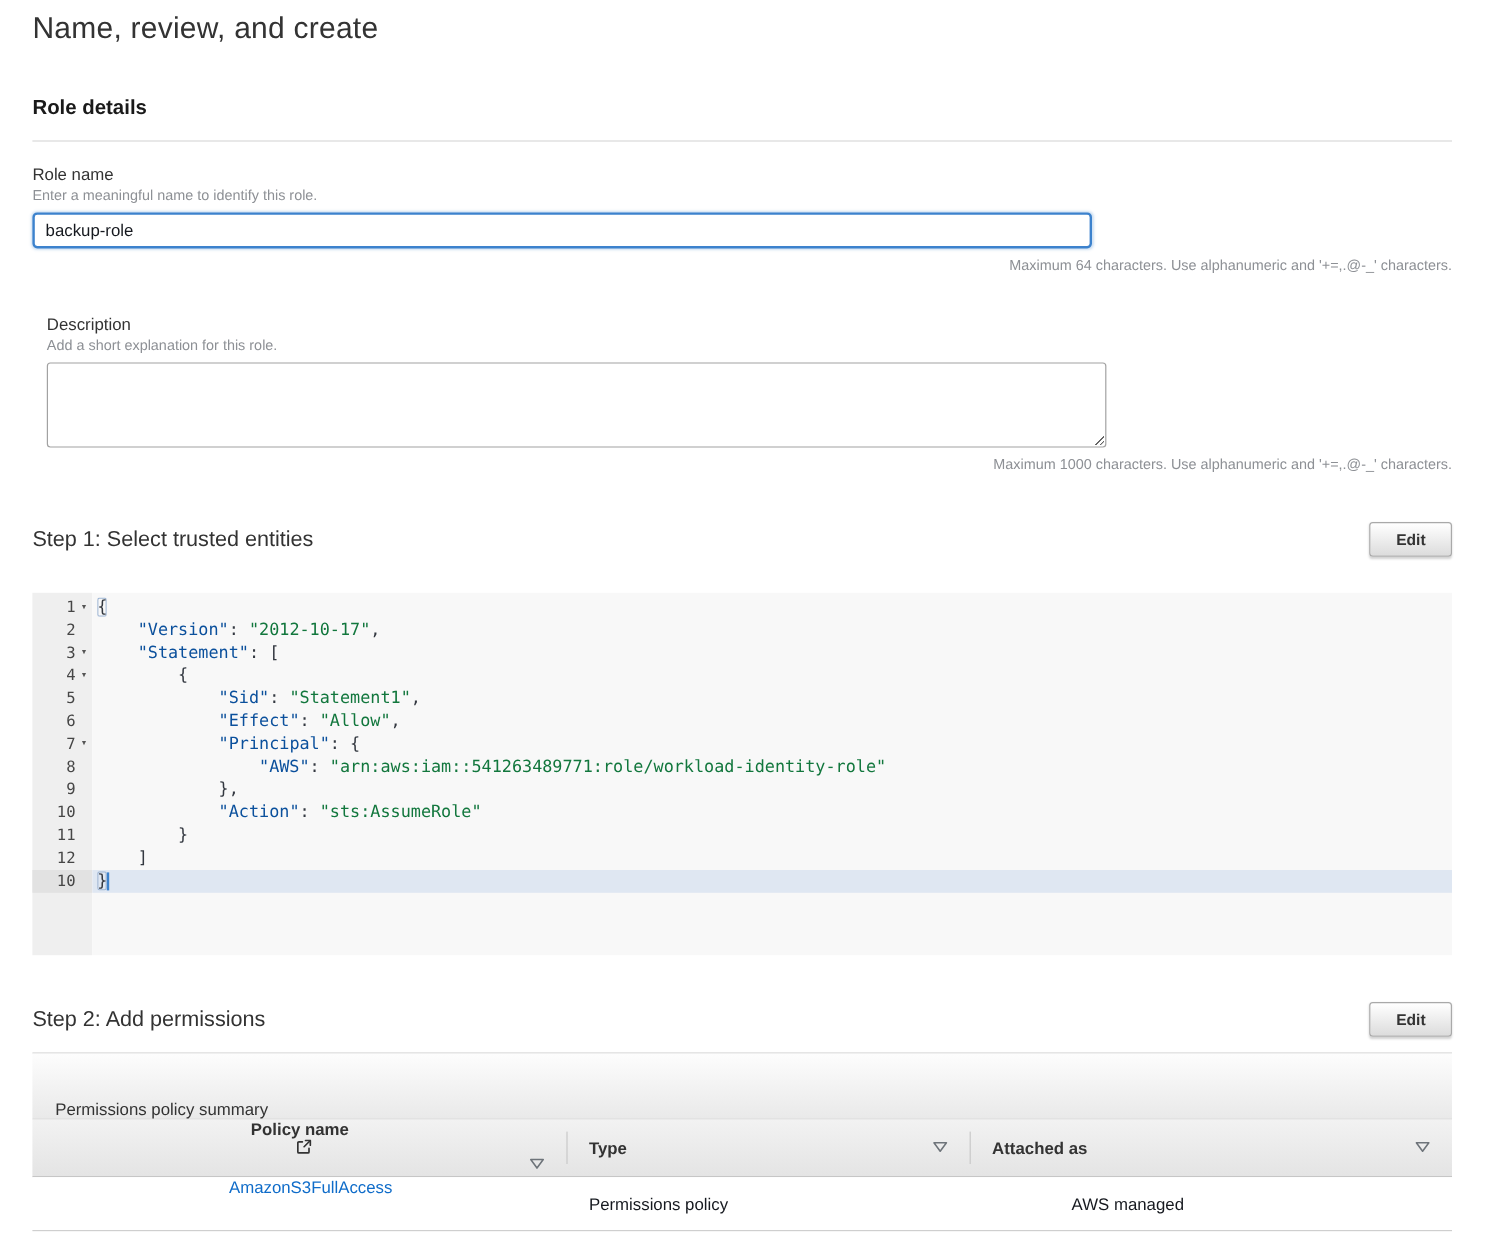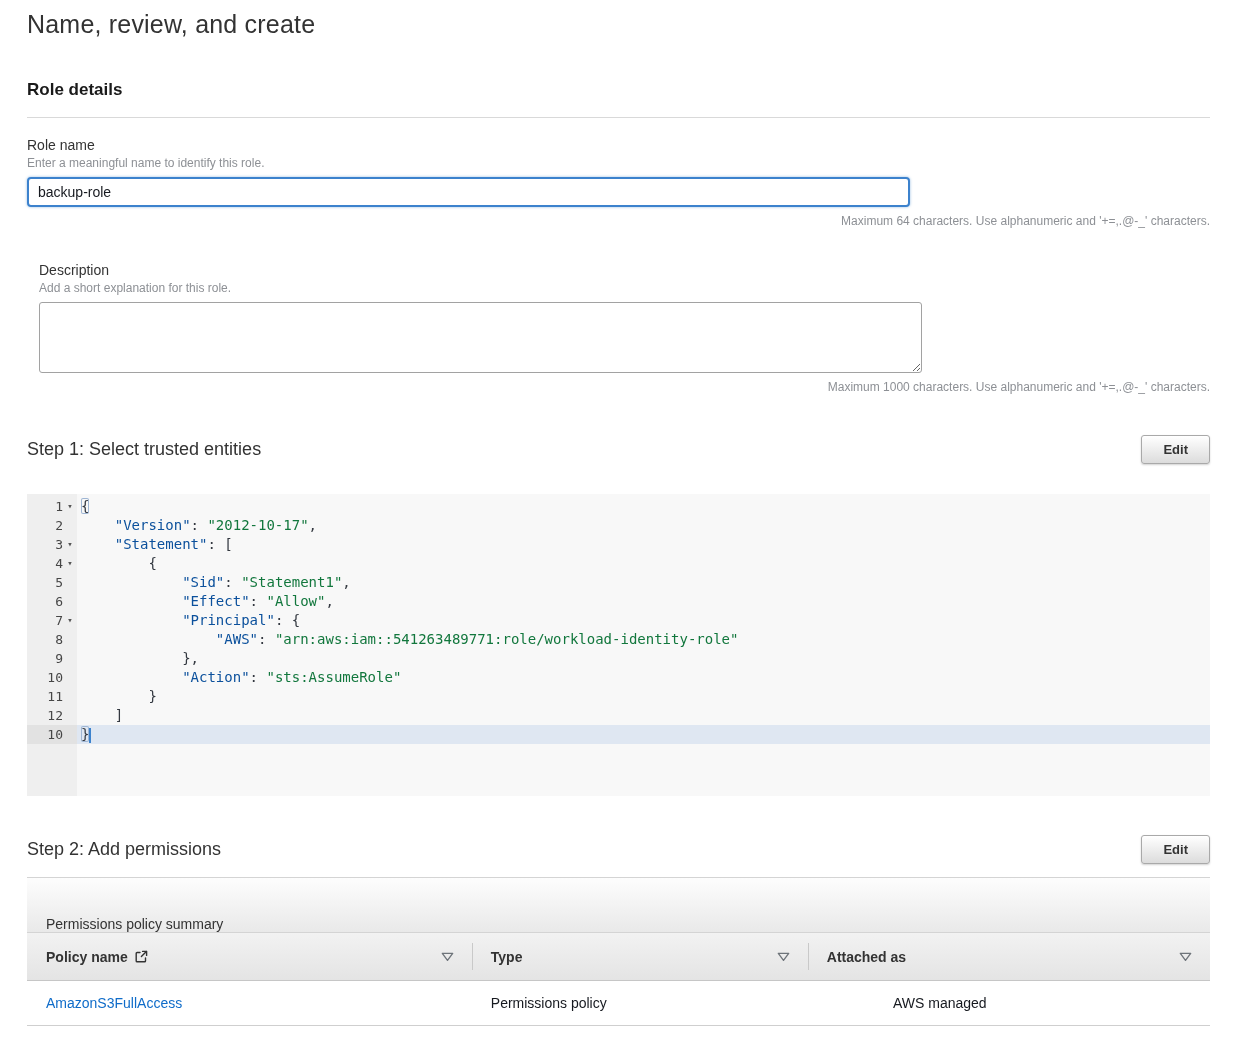--- a/index.html
+++ b/index.html
@@ -56,21 +56,21 @@
   .panel-header { height:55px; display:flex; align-items:flex-end; padding-left:19px;
     background:linear-gradient(#fdfdfd, #e9e9e9); border-bottom:1px solid #d4d4d4; }
   .panel-title { font-size:14px; color:#333; }
   .thead { display:flex; height:48px; background:linear-gradient(#f2f2f2, #e4e4e4);
     border-bottom:1px solid #c6c6c6; }
   .th { display:flex; align-items:center; position:relative; padding-left:19px; padding-right:18px; }
   .th .sep { position:absolute; left:0; top:10px; bottom:10px; width:1px; background:#c9c9c9; }
   .th-label { font-size:14px; font-weight:700; color:#333; }
   .th-icons { margin-left:auto; display:flex; align-items:center; }
   .ext-icon { margin-left:7px; display:inline-flex; }
-  .col1 { width:37.6%; } .col2 { width:28.4%;gap:15px; } .col3 { width:34%; }
+  .col1 { width:37.6%;flex-direction:column; } .col2 { width:28.4%;gap:15px; } .col3 { width:34%; }
   .tr { display:flex; height:45px; background:#fff; border-bottom:1px solid #cfcfcf; }
   .td { display:flex; align-items:center; padding-left:19px; font-size:14px; color:#16191f; }
   .policy-link { color:#0f6cc9; text-decoration:none; cursor:pointer; }
 </style>
 </head>
 <body>
 
 <div class="page">
 
   <h1 class="page-title">Name, review, and create</h1>

